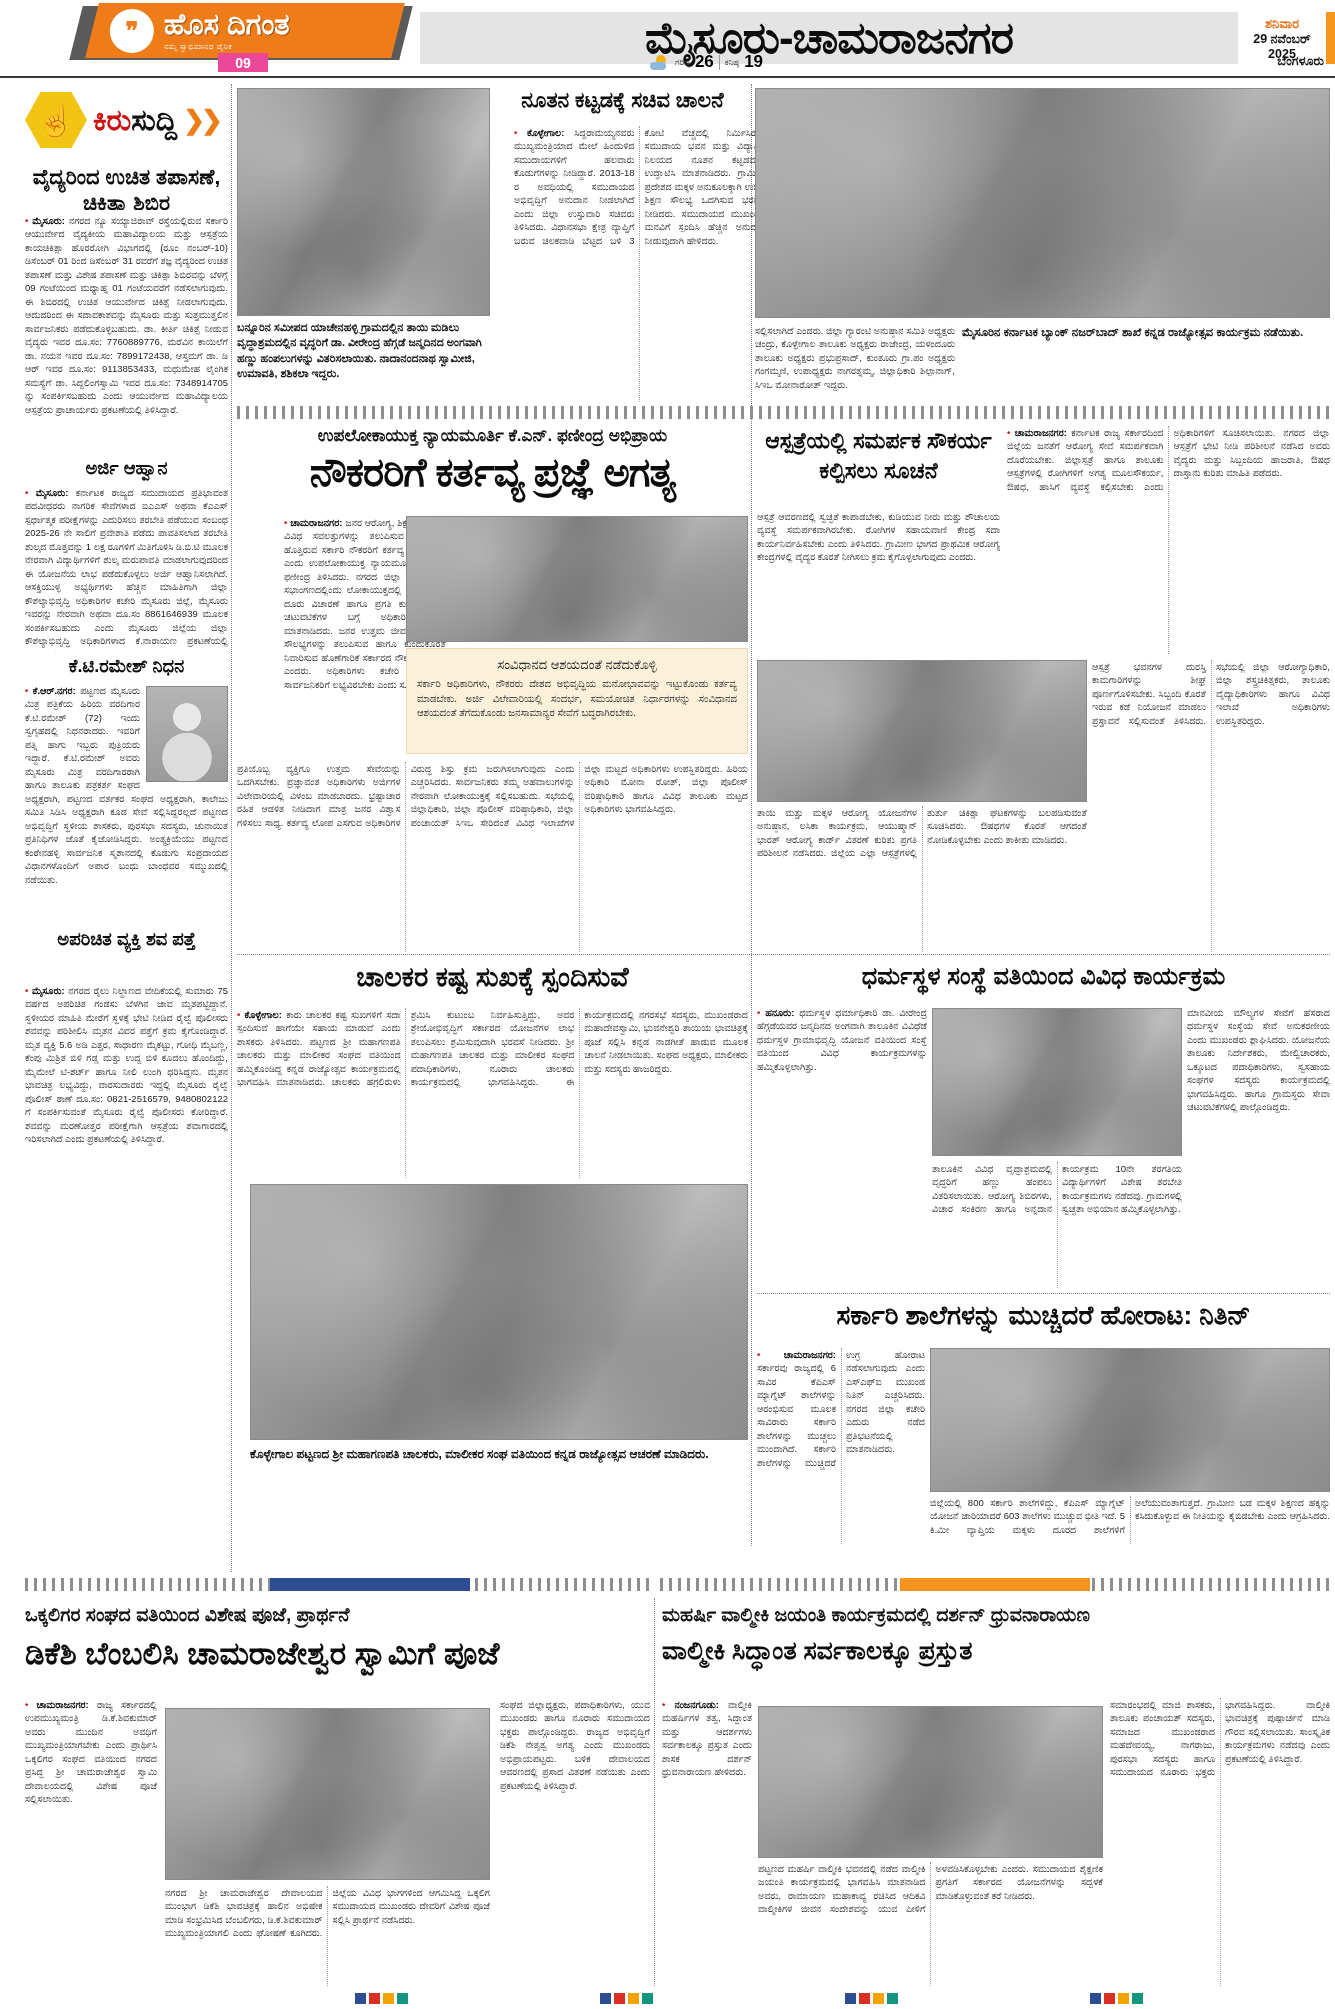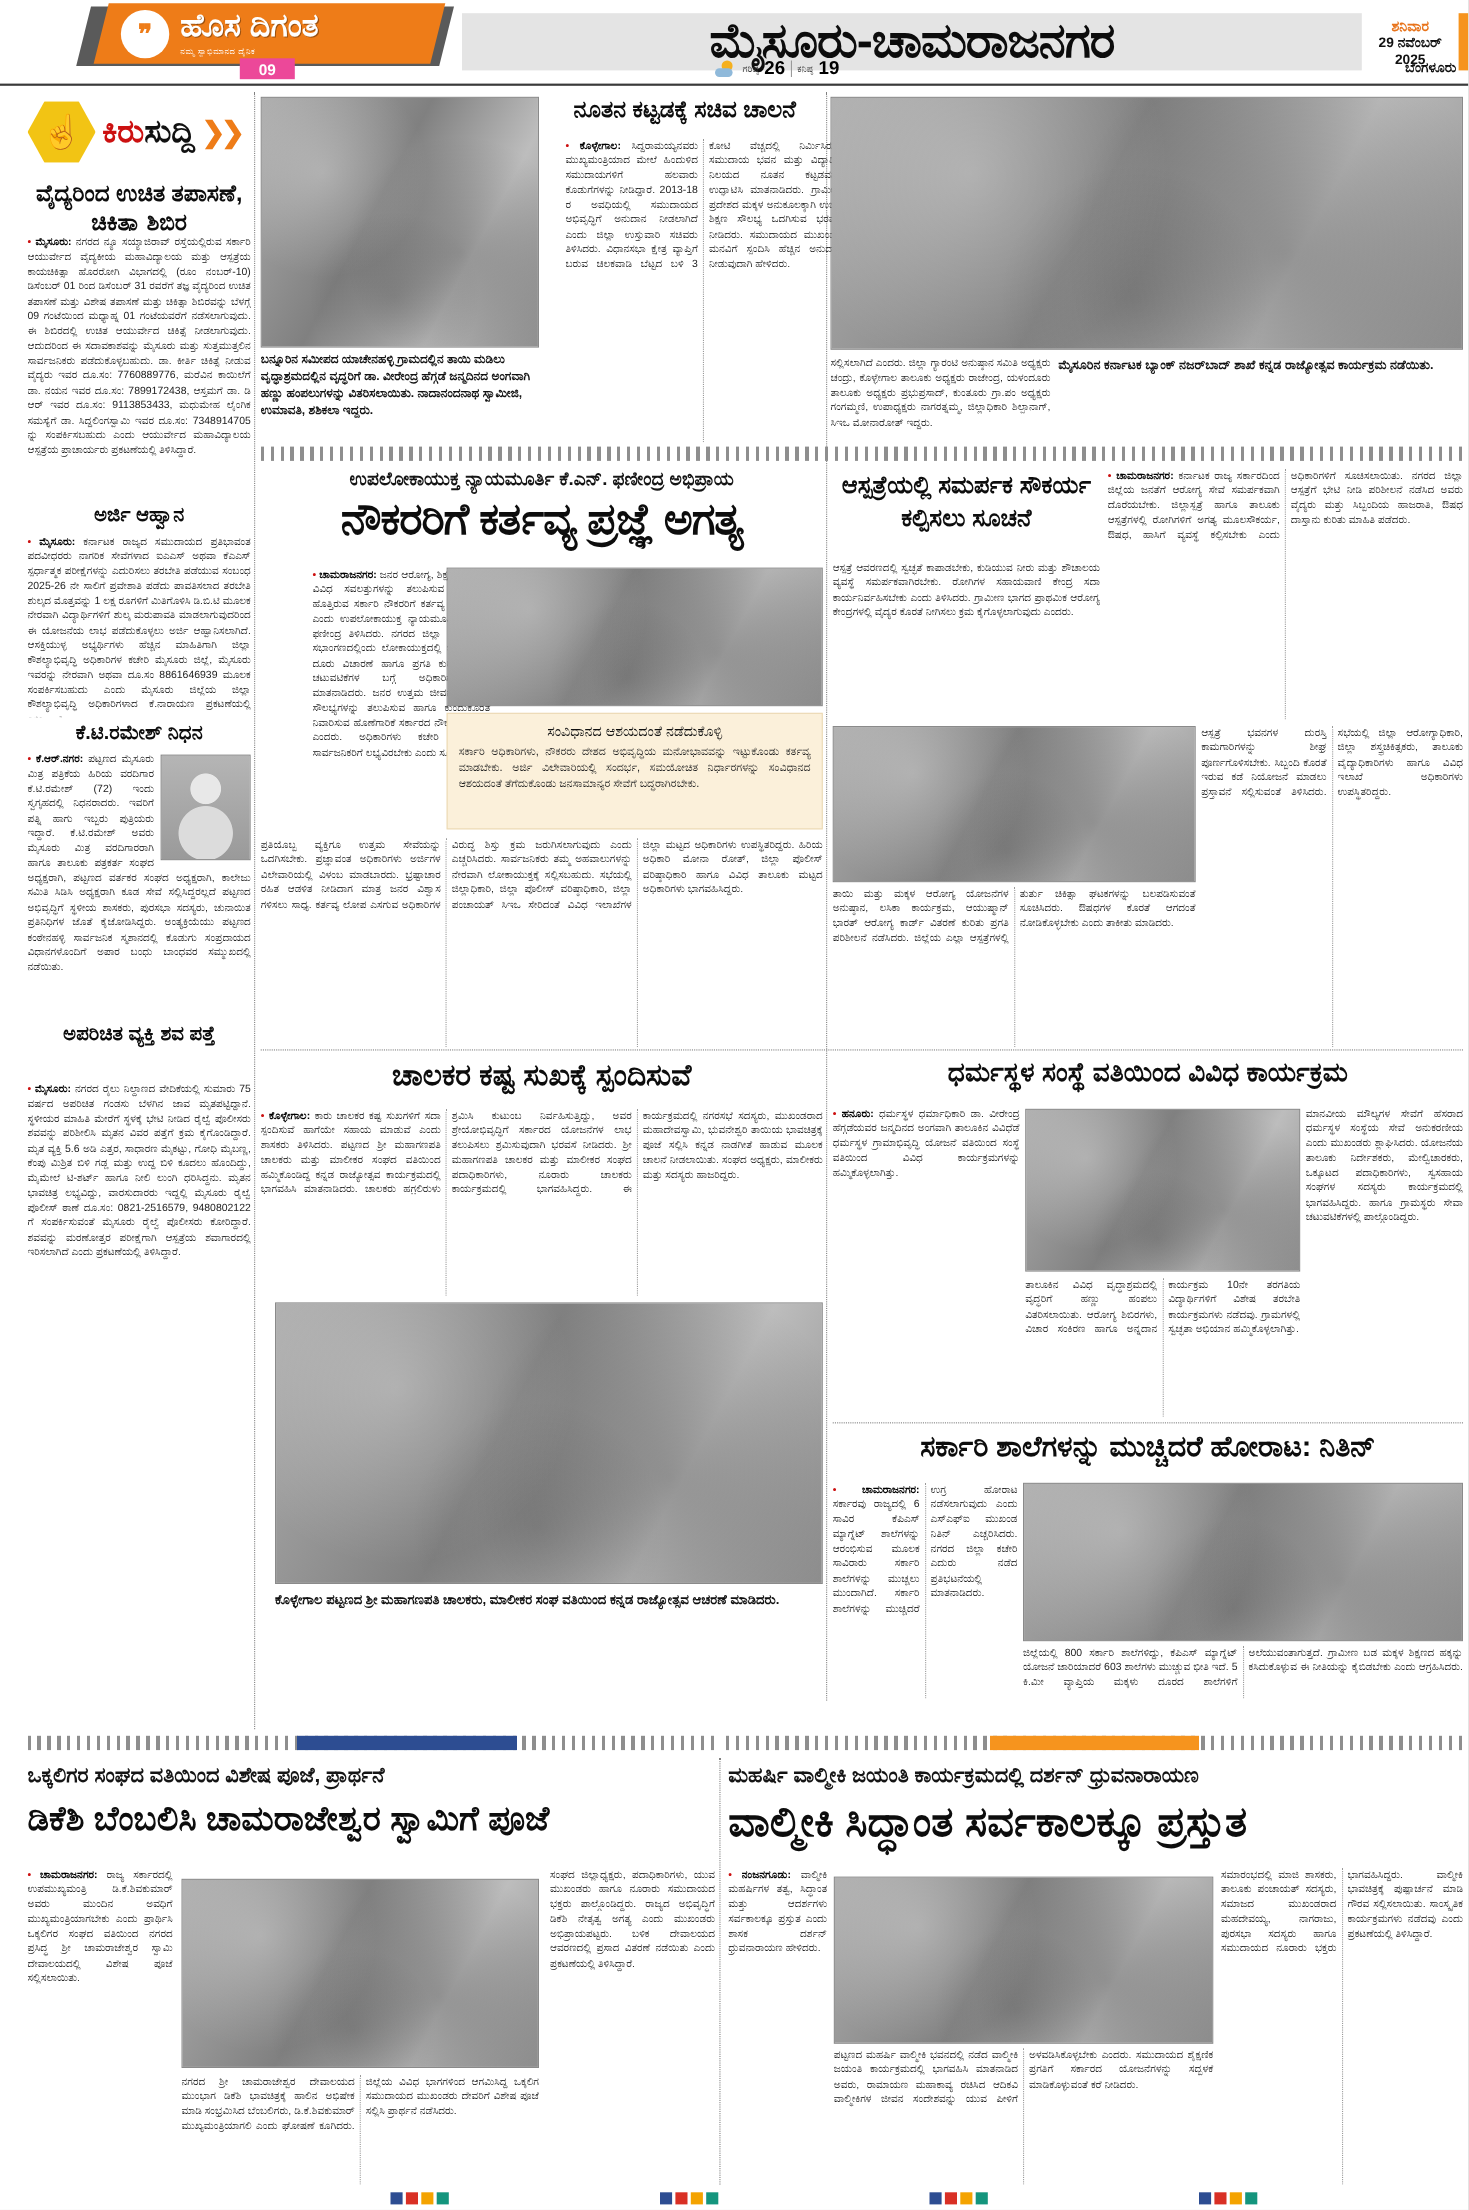--- a/index.html
+++ b/index.html
@@ -221,21 +221,21 @@
   <div class="abs hl" style="left:25px;top:1636px;width:625px;height:52px;font-size:31px;text-align:left;">ಡಿಕೆಶಿ ಬೆಂಬಲಿಸಿ ಚಾಮರಾಜೇಶ್ವರ ಸ್ವಾಮಿಗೆ ಪೂಜೆ</div>
   <div class="abs body-text" style="left:25px;top:1698px;width:132px;height:288px;">
     <span class="bullet">•</span> <span class="dl-b">ಚಾಮರಾಜನಗರ:</span>
     <span>ರಾಜ್ಯ ಸರ್ಕಾರದಲ್ಲಿ ಉಪಮುಖ್ಯಮಂತ್ರಿ ಡಿ.ಕೆ.ಶಿವಕುಮಾರ್ ಅವರು ಮುಂದಿನ ಅವಧಿಗೆ ಮುಖ್ಯಮಂತ್ರಿಯಾಗಬೇಕು ಎಂದು ಪ್ರಾರ್ಥಿಸಿ ಒಕ್ಕಲಿಗರ ಸಂಘದ ವತಿಯಿಂದ ನಗರದ ಪ್ರಸಿದ್ಧ ಶ್ರೀ ಚಾಮರಾಜೇಶ್ವರ ಸ್ವಾಮಿ ದೇವಾಲಯದಲ್ಲಿ ವಿಶೇಷ ಪೂಜೆ ಸಲ್ಲಿಸಲಾಯಿತು.</span>
   </div>
   <div class="abs photo" style="left:165px;top:1708px;width:325px;height:172px;"></div>
   <div class="abs body-text cols2" style="left:165px;top:1886px;width:325px;height:100px;">ನಗರದ ಶ್ರೀ ಚಾಮರಾಜೇಶ್ವರ ದೇವಾಲಯದ ಮುಂಭಾಗ ಡಿಕೆಶಿ ಭಾವಚಿತ್ರಕ್ಕೆ ಹಾಲಿನ ಅಭಿಷೇಕ ಮಾಡಿ ಸಂಭ್ರಮಿಸಿದ ಬೆಂಬಲಿಗರು, ಡಿ.ಕೆ.ಶಿವಕುಮಾರ್ ಮುಖ್ಯಮಂತ್ರಿಯಾಗಲಿ ಎಂದು ಘೋಷಣೆ ಕೂಗಿದರು. ಜಿಲ್ಲೆಯ ವಿವಿಧ ಭಾಗಗಳಿಂದ ಆಗಮಿಸಿದ್ದ ಒಕ್ಕಲಿಗ ಸಮುದಾಯದ ಮುಖಂಡರು ದೇವರಿಗೆ ವಿಶೇಷ ಪೂಜೆ ಸಲ್ಲಿಸಿ ಪ್ರಾರ್ಥನೆ ನಡೆಸಿದರು.</div>
   <div class="abs body-text" style="left:500px;top:1698px;width:150px;height:288px;">ಸಂಘದ ಜಿಲ್ಲಾಧ್ಯಕ್ಷರು, ಪದಾಧಿಕಾರಿಗಳು, ಯುವ ಮುಖಂಡರು ಹಾಗೂ ನೂರಾರು ಸಮುದಾಯದ ಭಕ್ತರು ಪಾಲ್ಗೊಂಡಿದ್ದರು. ರಾಜ್ಯದ ಅಭಿವೃದ್ಧಿಗೆ ಡಿಕೆಶಿ ನೇತೃತ್ವ ಅಗತ್ಯ ಎಂದು ಮುಖಂಡರು ಅಭಿಪ್ರಾಯಪಟ್ಟರು. ಬಳಿಕ ದೇವಾಲಯದ ಆವರಣದಲ್ಲಿ ಪ್ರಸಾದ ವಿತರಣೆ ನಡೆಯಿತು ಎಂದು ಪ್ರಕಟಣೆಯಲ್ಲಿ ತಿಳಿಸಿದ್ದಾರೆ.</div>
 
   <div class="abs kicker" style="left:662px;top:1604px;width:668px;height:28px;text-align:left;font-size:19px;">ಮಹರ್ಷಿ ವಾಲ್ಮೀಕಿ ಜಯಂತಿ ಕಾರ್ಯಕ್ರಮದಲ್ಲಿ ದರ್ಶನ್ ಧ್ರುವನಾರಾಯಣ</div>
-  <div class="abs hl" style="left:662px;top:1636px;width:668px;height:52px;font-size:38px;text-align:left;">ವಾಲ್ಮೀಕಿ ಸಿದ್ಧಾಂತ ಸರ್ವಕಾಲಕ್ಕೂ ಪ್ರಸ್ತುತ</div>
+  <div class="abs hl" style="left:662px;top:1636px;width:668px;height:52px;font-size:25px;text-align:left;">ವಾಲ್ಮೀಕಿ ಸಿದ್ಧಾಂತ ಸರ್ವಕಾಲಕ್ಕೂ ಪ್ರಸ್ತುತ</div>
   <div class="abs body-text" style="left:662px;top:1698px;width:90px;height:288px;">
     <span class="bullet">•</span> <span class="dl-b">ನಂಜನಗೂಡು:</span>
     <span>ವಾಲ್ಮೀಕಿ ಮಹರ್ಷಿಗಳ ತತ್ವ, ಸಿದ್ಧಾಂತ ಮತ್ತು ಆದರ್ಶಗಳು ಸರ್ವಕಾಲಕ್ಕೂ ಪ್ರಸ್ತುತ ಎಂದು ಶಾಸಕ ದರ್ಶನ್ ಧ್ರುವನಾರಾಯಣ ಹೇಳಿದರು.</span>
   </div>
   <div class="abs photo" style="left:758px;top:1706px;width:345px;height:152px;"></div>
   <div class="abs body-text cols2" style="left:758px;top:1862px;width:345px;height:124px;">ಪಟ್ಟಣದ ಮಹರ್ಷಿ ವಾಲ್ಮೀಕಿ ಭವನದಲ್ಲಿ ನಡೆದ ವಾಲ್ಮೀಕಿ ಜಯಂತಿ ಕಾರ್ಯಕ್ರಮದಲ್ಲಿ ಭಾಗವಹಿಸಿ ಮಾತನಾಡಿದ ಅವರು, ರಾಮಾಯಣ ಮಹಾಕಾವ್ಯ ರಚಿಸಿದ ಆದಿಕವಿ ವಾಲ್ಮೀಕಿಗಳ ಜೀವನ ಸಂದೇಶವನ್ನು ಯುವ ಪೀಳಿಗೆ ಅಳವಡಿಸಿಕೊಳ್ಳಬೇಕು ಎಂದರು. ಸಮುದಾಯದ ಶೈಕ್ಷಣಿಕ ಪ್ರಗತಿಗೆ ಸರ್ಕಾರದ ಯೋಜನೆಗಳನ್ನು ಸದ್ಬಳಕೆ ಮಾಡಿಕೊಳ್ಳುವಂತೆ ಕರೆ ನೀಡಿದರು.</div>
   <div class="abs body-text cols2" style="left:1110px;top:1698px;width:220px;height:288px;">ಸಮಾರಂಭದಲ್ಲಿ ಮಾಜಿ ಶಾಸಕರು, ತಾಲೂಕು ಪಂಚಾಯತ್ ಸದಸ್ಯರು, ಸಮಾಜದ ಮುಖಂಡರಾದ ಮಹದೇವಯ್ಯ, ನಾಗರಾಜು, ಪುರಸಭಾ ಸದಸ್ಯರು ಹಾಗೂ ಸಮುದಾಯದ ನೂರಾರು ಭಕ್ತರು ಭಾಗವಹಿಸಿದ್ದರು. ವಾಲ್ಮೀಕಿ ಭಾವಚಿತ್ರಕ್ಕೆ ಪುಷ್ಪಾರ್ಚನೆ ಮಾಡಿ ಗೌರವ ಸಲ್ಲಿಸಲಾಯಿತು. ಸಾಂಸ್ಕೃತಿಕ ಕಾರ್ಯಕ್ರಮಗಳು ನಡೆದವು ಎಂದು ಪ್ರಕಟಣೆಯಲ್ಲಿ ತಿಳಿಸಿದ್ದಾರೆ.</div>
 
   <div class="abs marks" style="left:355px;top:1993px;">
     <span class="mark" style="background: rgb(45, 77, 146);"></span>

